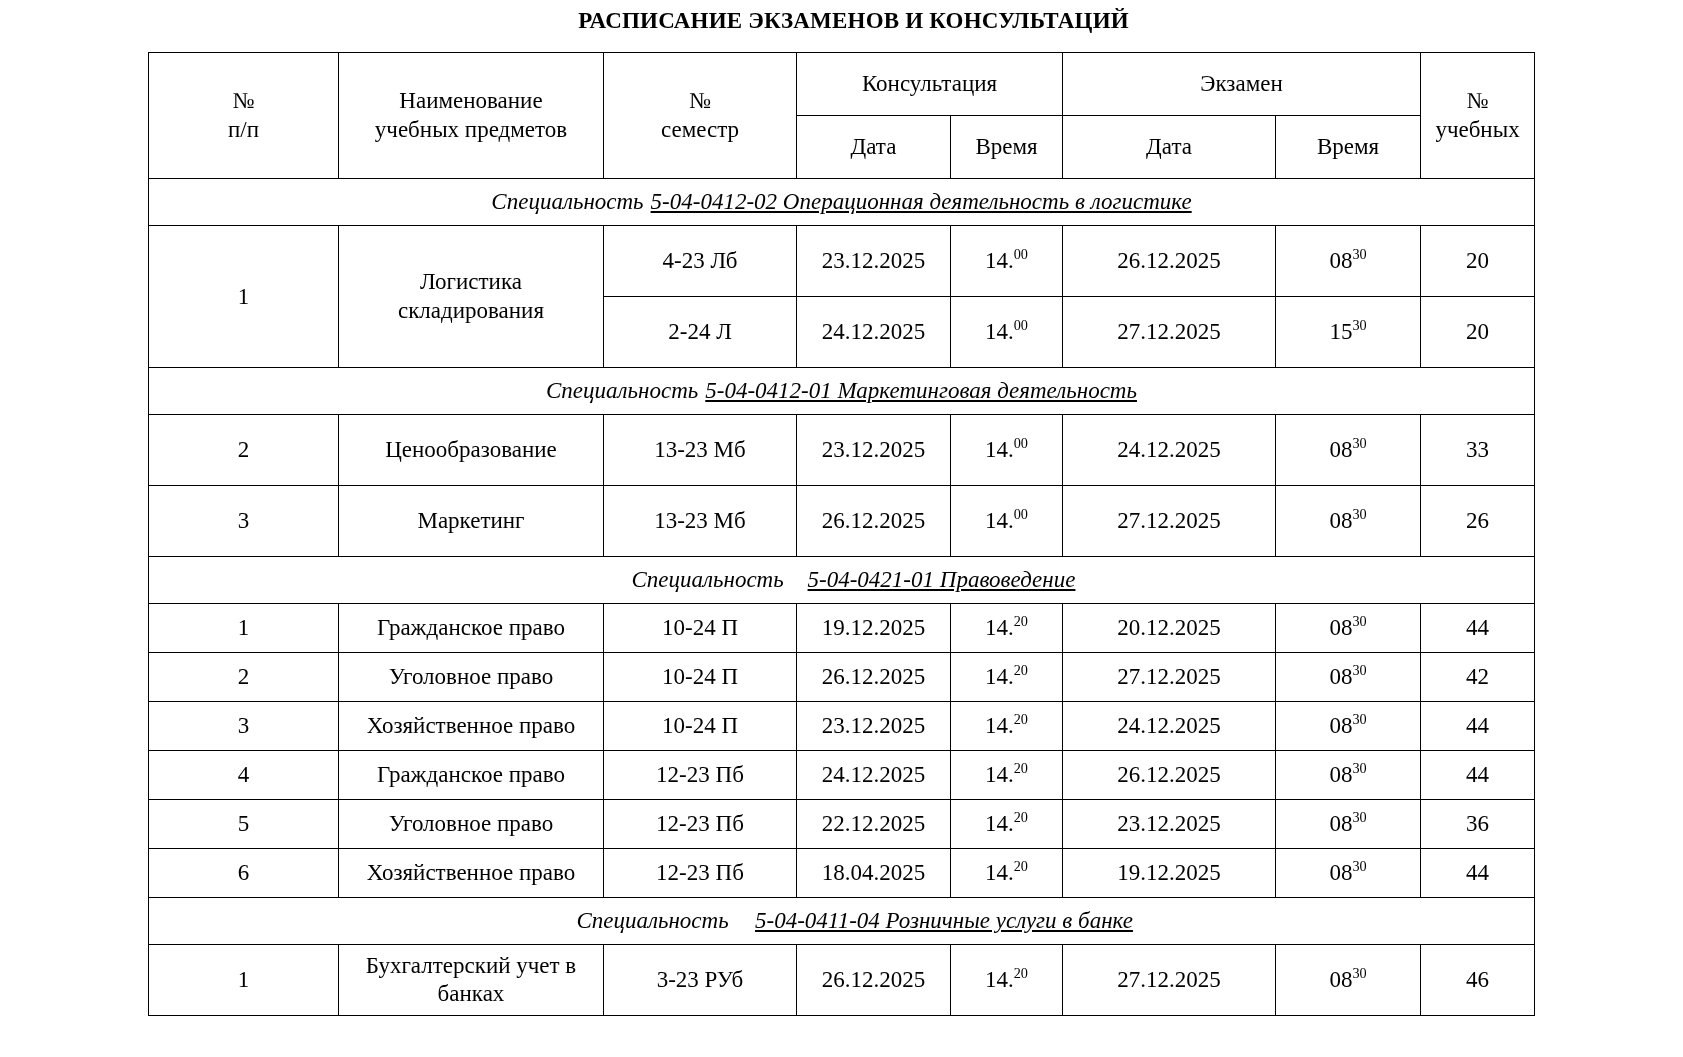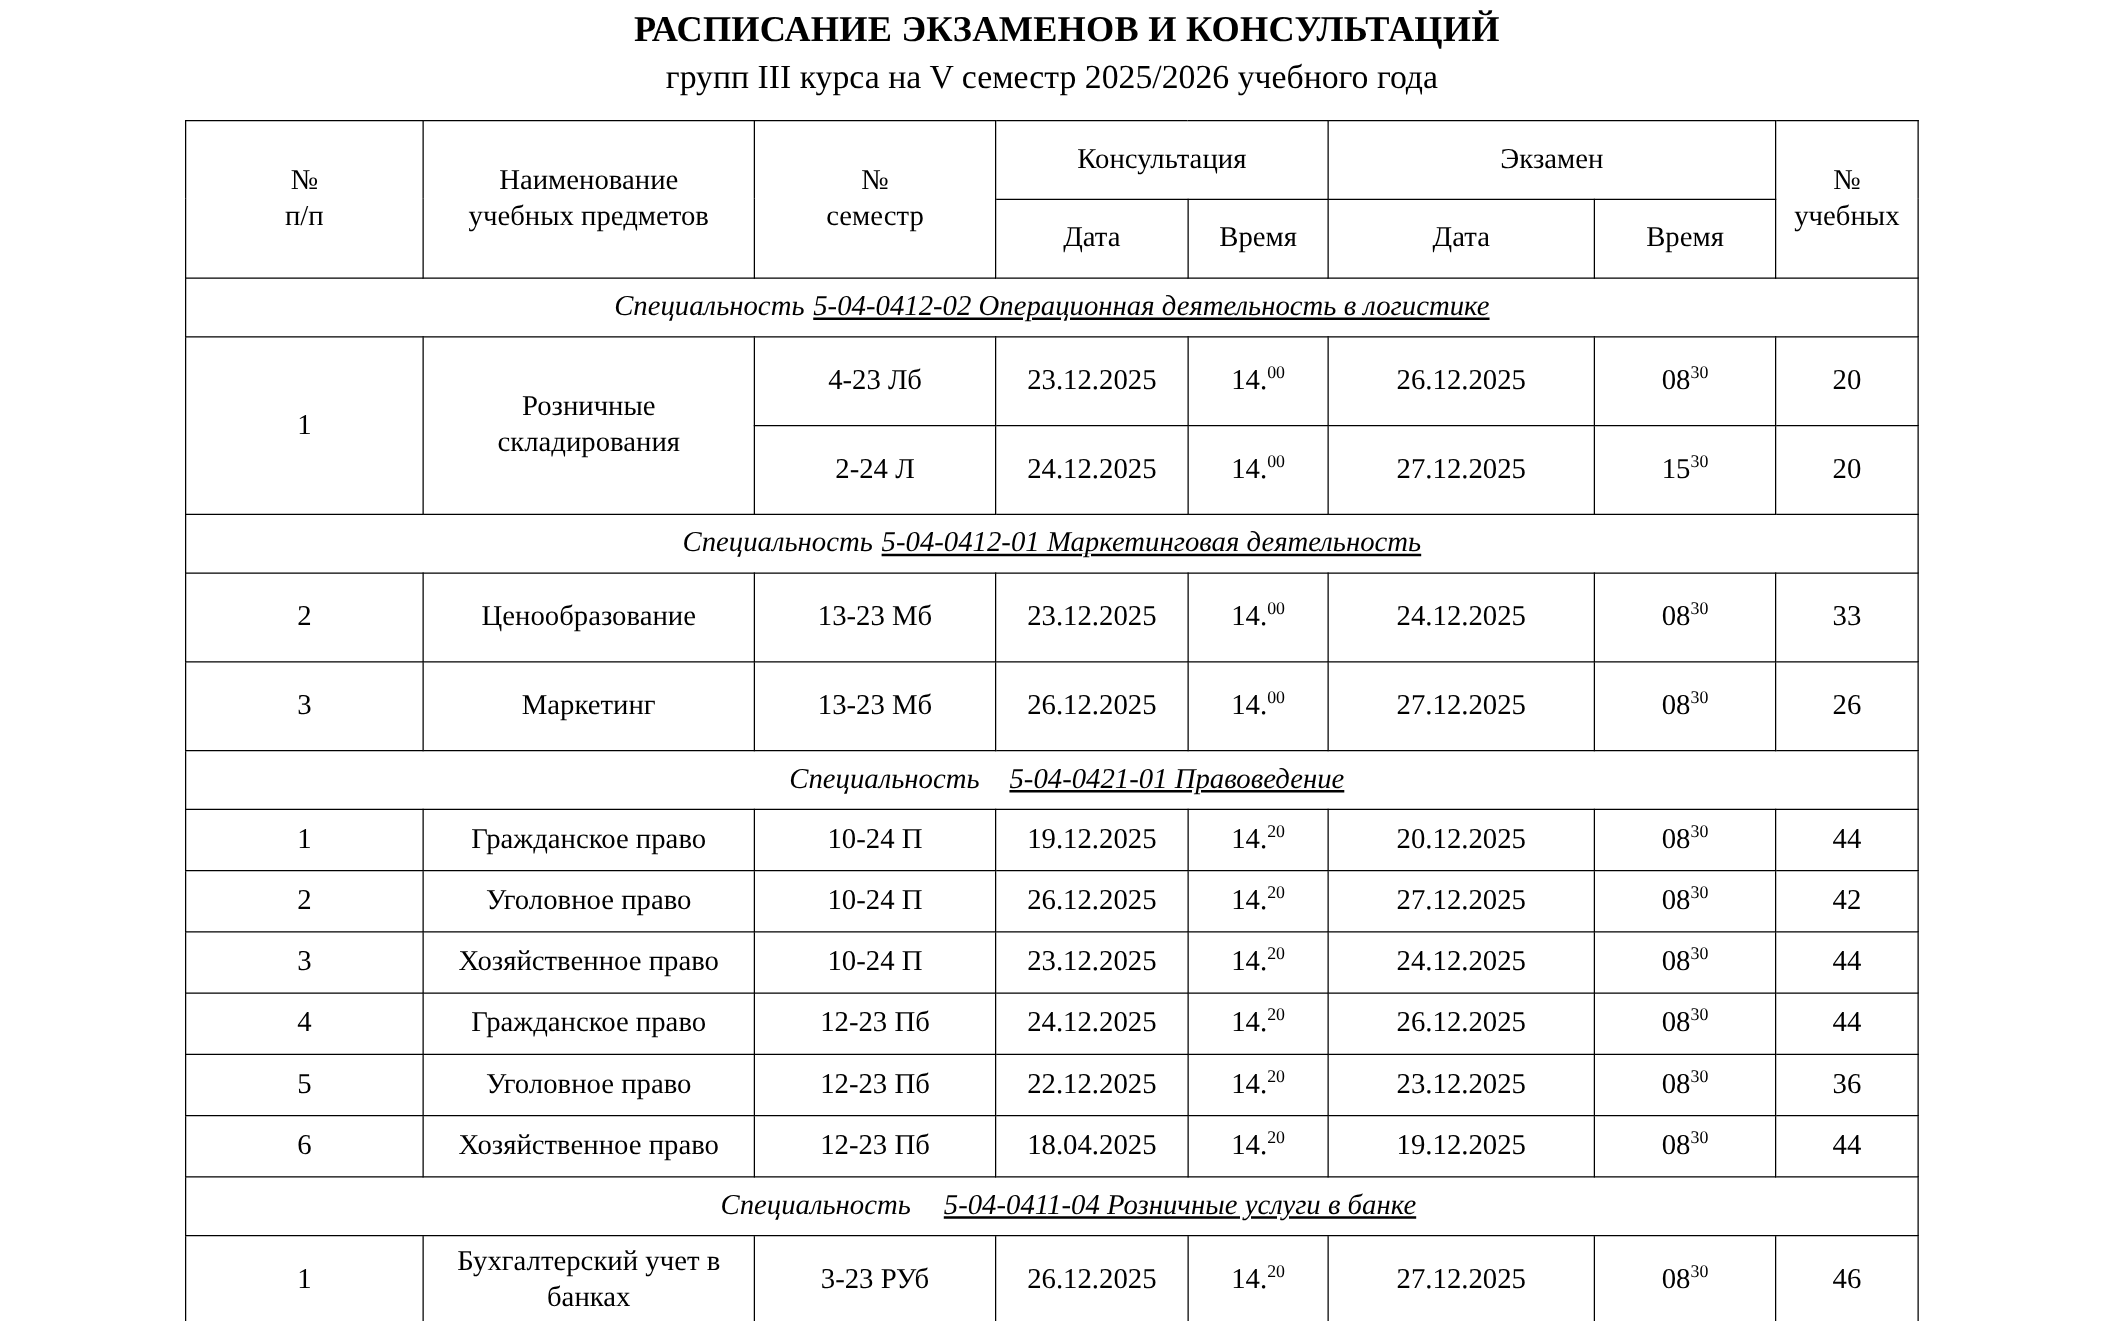--- a/index.html
+++ b/index.html
@@ -19,21 +19,21 @@
     height: 1057px;
     position: relative;
     box-sizing: border-box;
     padding: 0;
   }
   .title-block {
     text-align: center;
     padding-top: 8px;
   }
   .title-main {
-    font-size: 29px;
+    font-size: 23px;
     font-weight: bold;
     letter-spacing: 0.2px;
     line-height: 1.15;
     margin-left: 24px;
   }
   .title-sub {
     font-size: 27px;
     font-weight: normal;
     line-height: 1.2;
     margin-top: 4px;
@@ -103,21 +103,20 @@
   tr.data-row td { height: 44px; }
   tr.tall-row td { height: 66px; }
 </style>
 </head>
 <body>
 
 <div class="page">
 
   <div class="title-block">
     <div class="title-main">РАСПИСАНИЕ ЭКЗАМЕНОВ И  КОНСУЛЬТАЦИЙ</div>
-    <div class="title-sub">групп III курса на V семестр 2025/2026 учебного года</div>
   </div>
 
   <table class="sched">
     <colgroup>
       <col class="c-num">
         <col class="c-subject">
         <col class="c-group">
       <col class="c-cdate">
         <col class="c-ctime">
       <col class="c-edate">
@@ -155,21 +154,21 @@
     <tbody>
 
       <tr class="spec-row spec-gap-1">
         <td colspan="8">
           <span class="spec-label">Специальность</span><span>5-04-0412-02 Операционная деятельность в логистике</span>
         </td>
       </tr>
       <tr class="data-row tall-row">
         <td rowspan="2">1</td>
         <td rowspan="2" class="subject">
-          <div>Розничные</div>
+          <div>Логистика</div>
           <div>складирования</div>
         </td>
         <td>4-23 Лб</td>
         <td>23.12.2025</td>
         <td class="ctime"><span>14.</span><sup>00</sup></td>
         <td>26.12.2025</td>
         <td><span>08</span><sup>30</sup></td>
         <td>20</td>
       </tr>
       <tr class="data-row tall-row">

